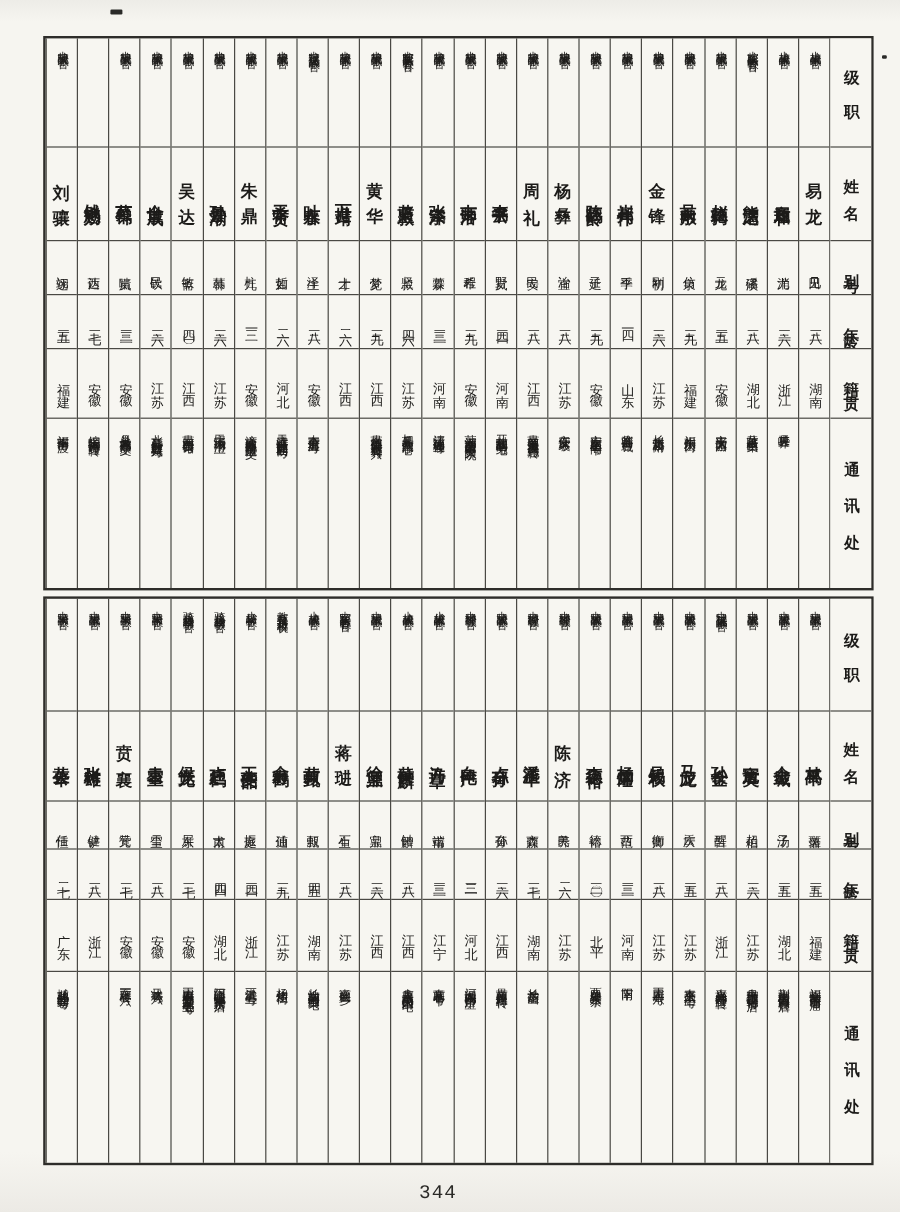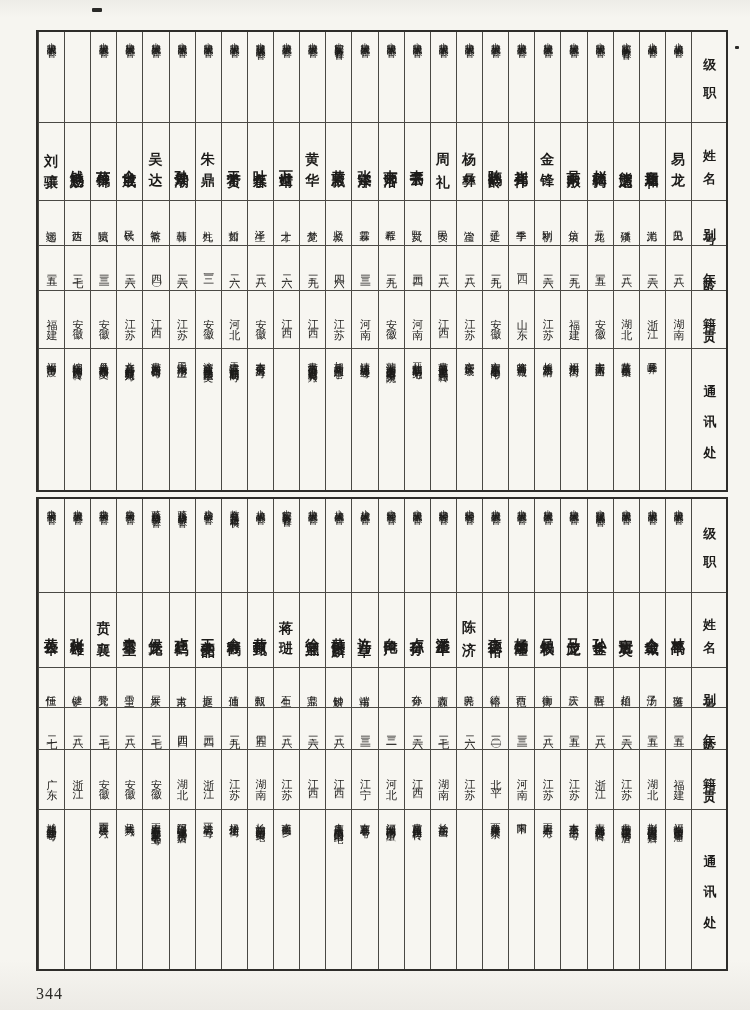--- a/index.html
+++ b/index.html
@@ -46,22 +46,22 @@
   .head .v{font-size:13px;font-weight:600;}
   .head .rank .v{letter-spacing:2.2em;font-size:13px;}
   .head .rank{align-items:center;padding-top:0;}
   .head .name .v{letter-spacing:1.7em;}
   .head .alias .v{letter-spacing:0.35em;}
   .head .age .v{letter-spacing:0.35em;}
   .head .native .v{letter-spacing:0.9em;}
   .head .address{align-items:center;padding-top:0;}
   .head .address .v{letter-spacing:2.4em;}
   .page-number{
-    text-align:left;padding:14px 34px 0 0;
-    font-family:Liberation Serif, serif;
+    text-align:center;padding:14px 34px 0 0;
+    font-family:Liberation Mono, monospace;
     font-size:16px;color:#2a2926;letter-spacing:1px;
   }
   
   .speck{position:absolute;background:#2a2a28;border-radius:1px;}
 </style>
 </head>
 <body>
 
 <div class="page">
   <div class="reg-table t0" id="table-0">

